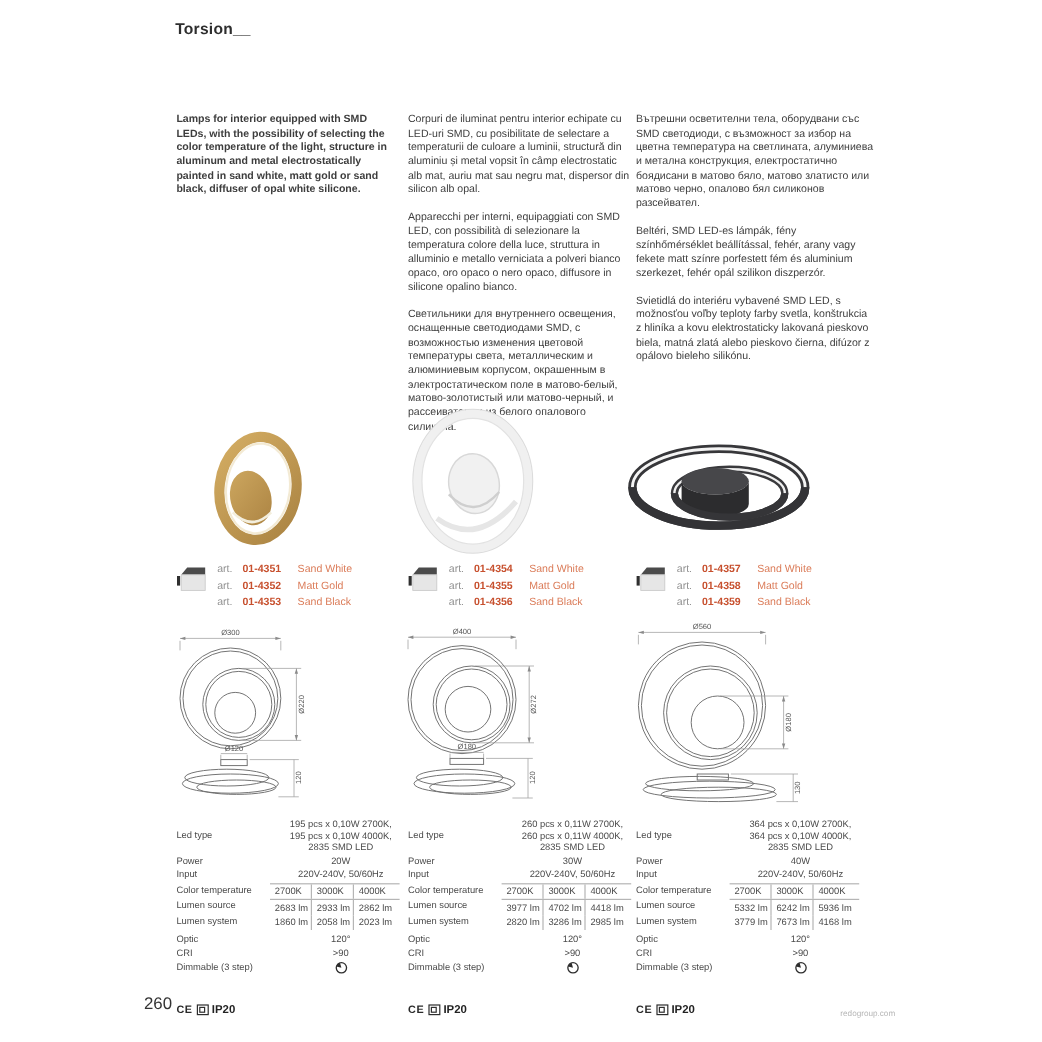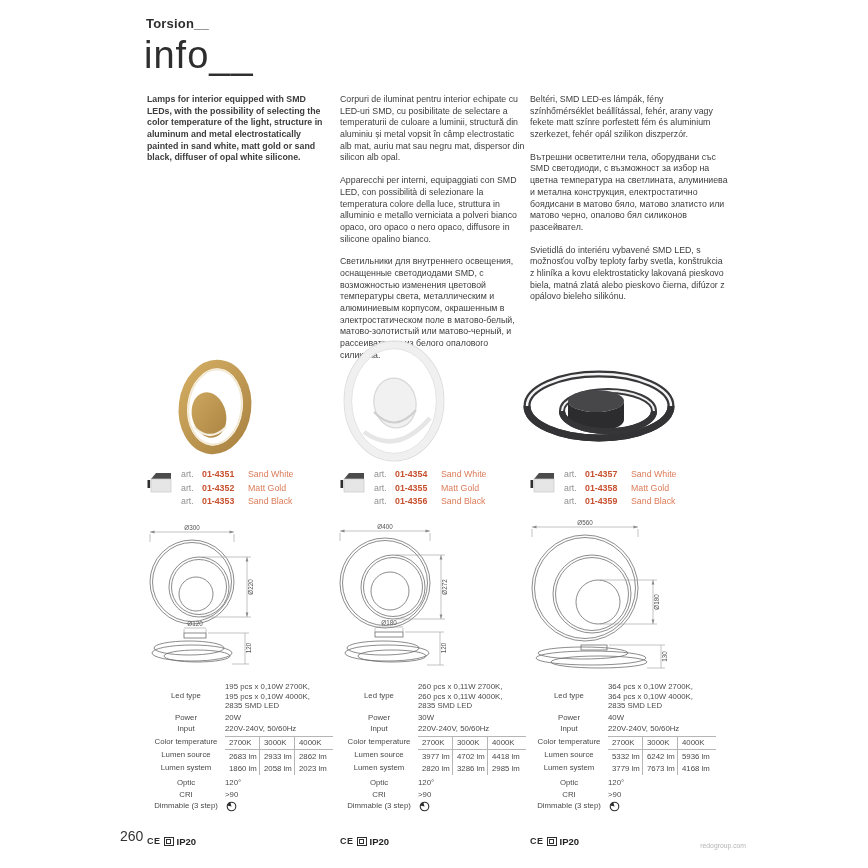--- a/index.html
+++ b/index.html
@@ -31,22 +31,22 @@
   .afinish{color:#db7c59;}
 
   .tl{stroke:#6e6e6e;stroke-width:.8;fill:none;}
   .dl{stroke:#9a9a9a;stroke-width:.6;fill:none;}
   .ar{fill:#8a8a8a;stroke:none;}
   .dt{font-size:6.3px;fill:#555;}
 
   .spec{position:absolute;top:682px;left:2px;width:196px;font-size:7.8px;line-height:1.22;color:#4a4a4a;}
   .srow{display:flex;align-items:flex-start;margin-bottom:2px;}
   .t0{margin-bottom:0;}
-  .sl{width:78px;flex:none;text-align:center;}
-  .sv{flex:1;}
+  .sl{width:78px;flex:none;}
+  .sv{flex:1;text-align:center;}
   .led .sl{padding-top:9px;}
   .ln{display:block;}
   .trip{display:flex;width:104px;flex:none;}
   .tc{width:30px;padding:1.5px 0 1.5px 4px;flex:none;}
   .tc + .tc{border-left:.8px solid #b5b5b5;}
   .hr1{height:0;border-top:.8px solid #b5b5b5;margin-left:78px;width:108px;}
   .cert{display:flex;align-items:center;gap:3px;margin-top:21px;}
   .ce{font-weight:bold;font-size:9px;color:#2a2a2a;letter-spacing:.5px;}
   .cls2{width:8px;height:7px;border:1px solid #2e2e2e;position:relative;display:inline-block;}
   .cls2::after{content:"";position:absolute;left:1.4px;top:1.2px;right:1.4px;bottom:1.2px;border:1px solid #2e2e2e;}
@@ -55,21 +55,20 @@
 
   .pagenum{position:absolute;left:120px;top:828px;font-size:14px;color:#333;}
   .site{position:absolute;right:122px;top:842px;font-size:6.8px;color:#b5b5b5;}
 </style>
 </head>
 <body>
 
 <div class="page">
 
   <div class="brand">Torsion__</div>
-  <div class="title">info__</div>
 
   <div class="col c1">
     <div class="textblock">
       <p class="para bold">Lamps for interior equipped with SMD LEDs, with the possibility of selecting the color temperature of the light, structure in aluminum and metal electrostatically painted in sand white, matt gold or sand black, diffuser of opal white silicone.</p>
     </div>
 
     <svg class="photo" style="left:28px;top:357px" width="85" height="104" viewBox="0 0 85 104">
       <defs>
         <linearGradient id="gG1" x1="0" y1="0" x2="1" y2="1">
           <stop offset="0" stop-color="#d4ad63"></stop>
@@ -347,22 +346,22 @@
       <div class="cert">
         <span class="ce">CE</span>
         <span class="cls2"></span>
         <span class="ip">IP20</span>
       </div>
     </div>
   </div>
 
   <div class="col c3">
     <div class="textblock">
+      <p class="para">Вътрешни осветителни тела, оборудвани със SMD светодиоди, с възможност за избор на цветна температура на светлината, алуминиева и метална конструкция, електростатично боядисани в матово бяло, матово златисто или матово черно, опалово бял силиконов разсейвател.</p>
       <p class="para">Beltéri, SMD LED-es lámpák, fény színhőmérséklet beállítással, fehér, arany vagy fekete matt színre porfestett fém és aluminium szerkezet, fehér opál szilikon diszperzór.</p>
-      <p class="para">Вътрешни осветителни тела, оборудвани със SMD светодиоди, с възможност за избор на цветна температура на светлината, алуминиева и метална конструкция, електростатично боядисани в матово бяло, матово златисто или матово черно, опалово бял силиконов разсейвател.</p>
       <p class="para">Svietidlá do interiéru vybavené SMD LED, s možnosťou voľby teploty farby svetla, konštrukcia z hliníka a kovu elektrostaticky lakovaná pieskovo biela, matná zlatá alebo pieskovo čierna, difúzor z opálovo bieleho silikónu.</p>
     </div>
 
     <svg class="photo" style="left:-8px;top:366px" width="162" height="84" viewBox="0 0 162 84">
       <ellipse cx="79" cy="40" rx="72" ry="32" fill="none" stroke="#37373a" stroke-width="7"></ellipse>
       <path d="M 7 40 A 72 32 0 0 1 151 40" stroke="#f4f4f4" stroke-width="2.4" fill="none"></path>
       <ellipse cx="88" cy="45" rx="46" ry="20" fill="none" stroke="#3a3a3d" stroke-width="6"></ellipse>
       <path d="M 42 45 A 46 20 0 0 1 134 45" stroke="#f0f0f0" stroke-width="2" fill="none"></path>
       <ellipse cx="76" cy="35" rx="28" ry="11" fill="#47474a"></ellipse>
       <path d="M 48 35 L 48 54 A 28 11 0 0 0 104 54 L 104 35 A 28 11 0 0 1 48 35 Z" fill="#2c2c2e"></path>

